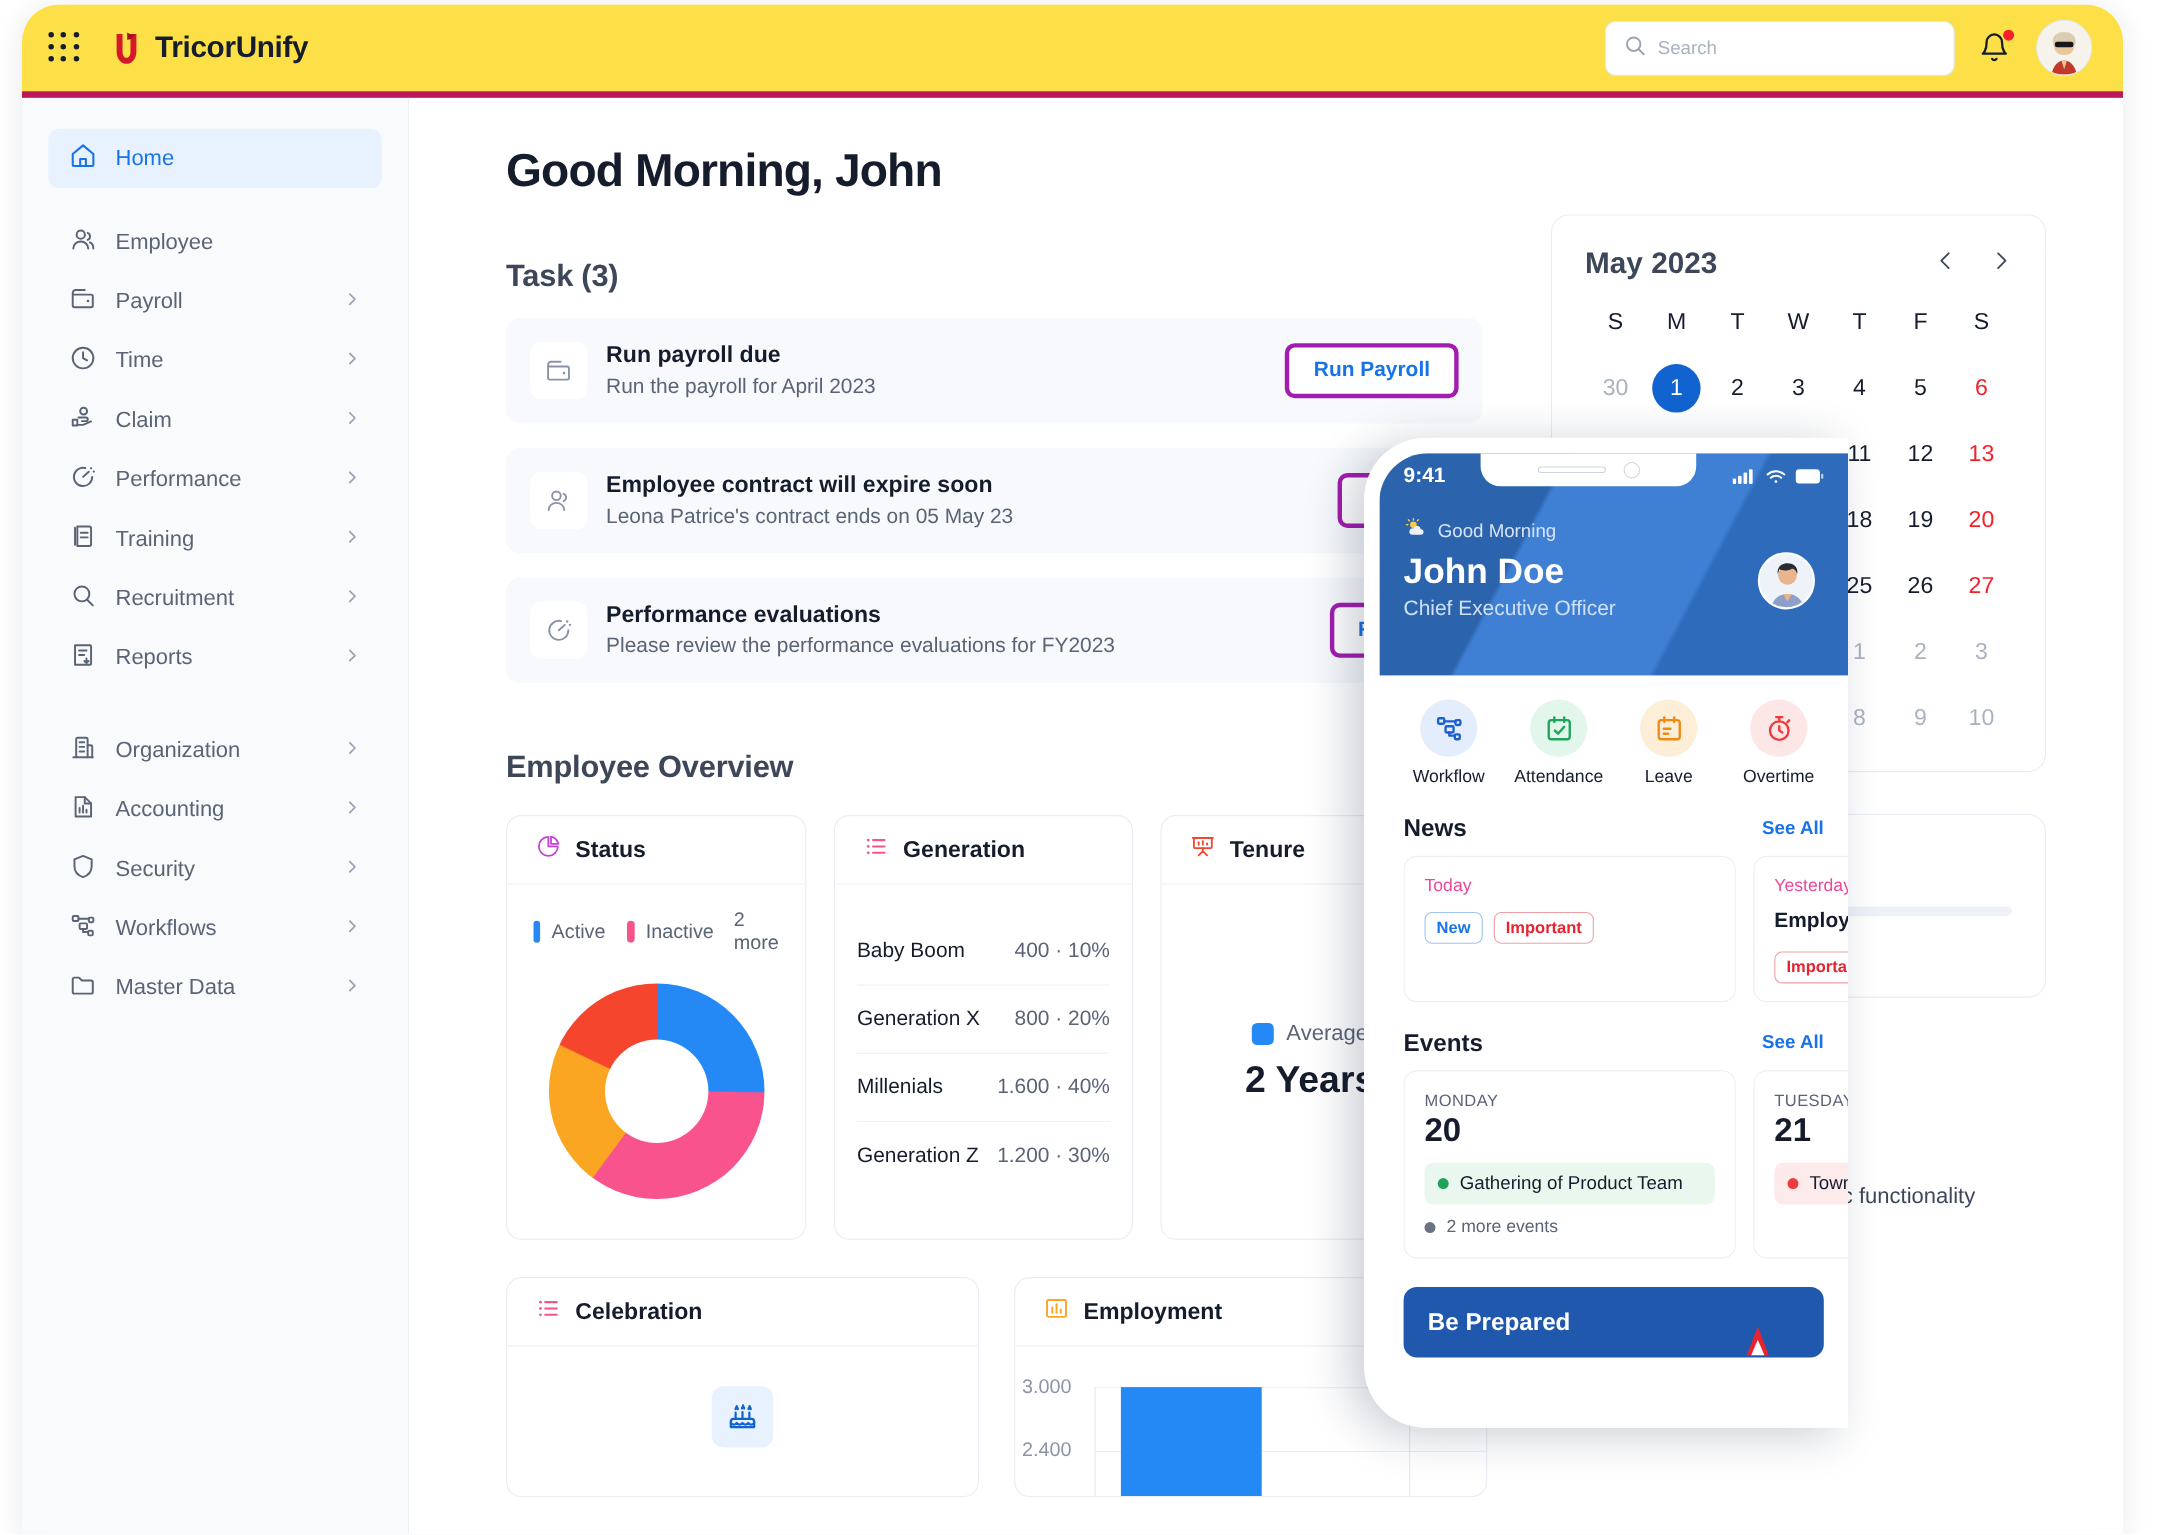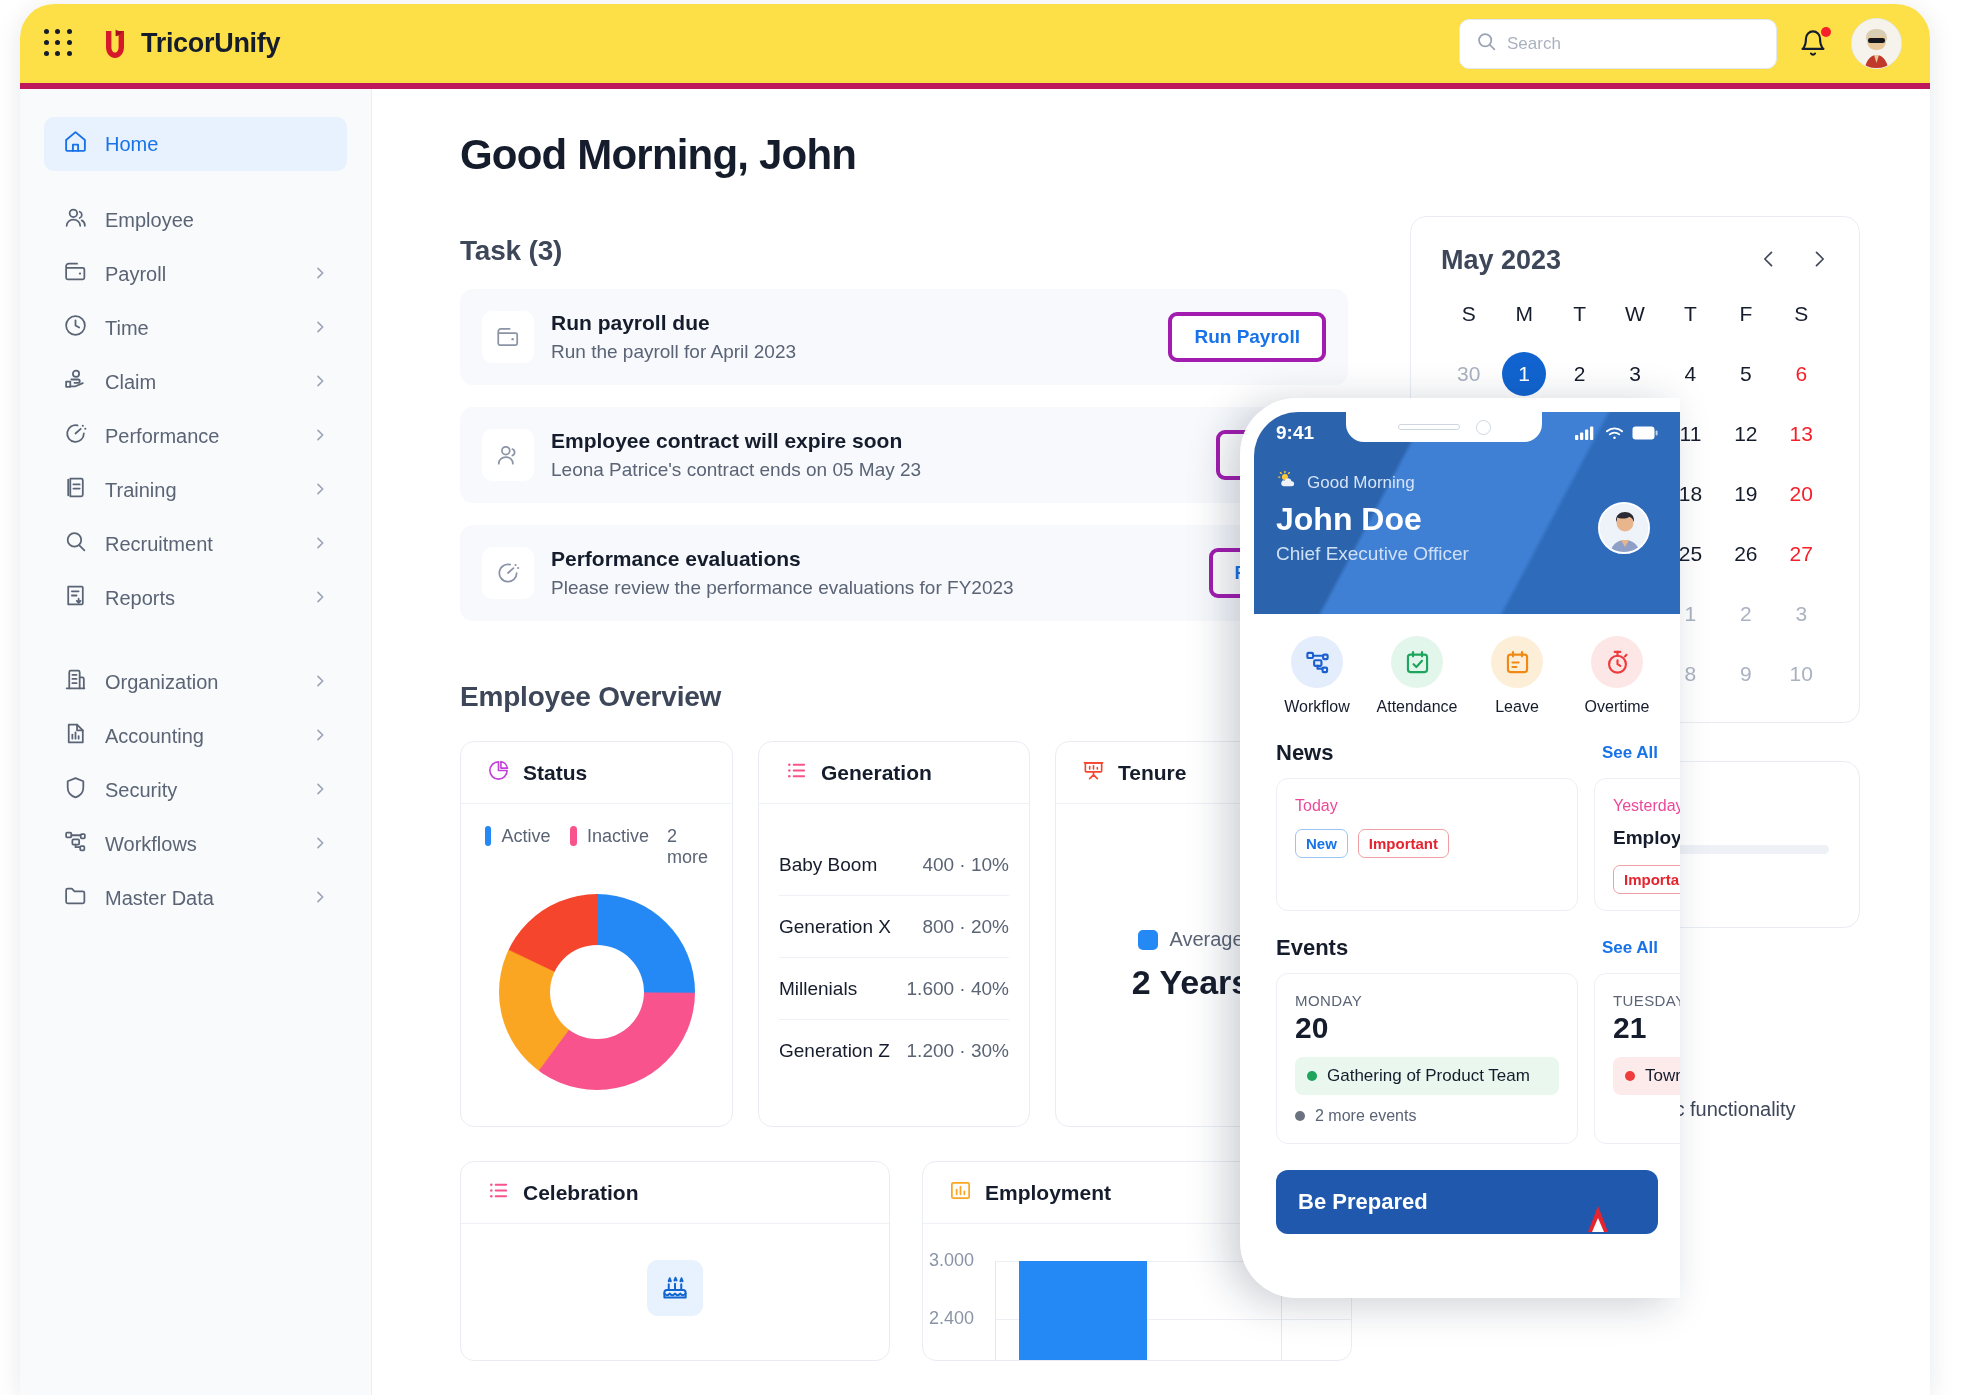--- a/index.html
+++ b/index.html
@@ -125,21 +125,21 @@
   .ov-card {
     width: 273px; background: #fff;
     border: 1px solid #e9edf3; border-radius: 14px; overflow: hidden;
   }
   .ov-head {
     height: 62px; display: flex; align-items: center; gap: 13px;
     padding: 0 26px; border-bottom: 1px solid #eef1f6;
     font-size: 21px; font-weight: 700; color: #151c2c;
   }
   .ov-body { padding: 22px 24px 26px; }
-  .legend-row { display: flex; gap: 10px; font-size: 18px; color: #5a6475; }
+  .legend-row { display: flex; align-items: center; gap: 10px; font-size: 18px; color: #5a6475; }
   .sw { width: 20px; height: 20px; border-radius: 5px; display:inline-block; }
   .donut { width: 196px; height: 196px; border-radius: 50%; margin: 26px auto 0; position: relative; }
   .donut::after {
     content:""; position:absolute; left:50%; top:50%;
     width: 94px; height: 94px; margin: -47px 0 0 -47px;
     background: #fff; border-radius: 50%;
   }
   .gen-list { margin-top: 14px; }
   .gen-row {
     display: flex; align-items: center; height: 62px;
@@ -161,21 +161,21 @@
   .cake-box {
     width: 56px; height: 56px; background: #e8f1fe; border-radius: 11px;
     display:flex; align-items:center; justify-content:center;
   }
   .emp-chart { position: relative; height: 110px; margin: 26px 0 0 0; padding-left: 76px; }
   .emp-axis-label { position: absolute; left: 6px; font-size: 18px; color: #8a94a6; }
   .emp-grid-line { position:absolute; left: 72px; right: 0; height:1px; background:#eceff4; }
   .emp-bar { position:absolute; bottom:0; width: 128px; background: #2489f4; }
   .emp-tick { position:absolute; left:72px; width:1px; background:#e4e8ef; }
   
-  .right-col { position: absolute; left: 1390px; top: 212px; width: 540px; }
+  .right-col { position: absolute; left: 1390px; top: 191px; width: 540px; }
   .cal-card {
     width: 450px; background: #fff; border: 1px solid #e9edf3;
     border-radius: 16px; padding: 28px 30px 26px;
   }
   .cal-head { display:flex; align-items:center; }
   .cal-title { font-size: 27px; font-weight: 700; color: #3d4759; }
   .cal-nav { margin-left: auto; display: flex; gap: 30px; color:#3d4759; cursor:pointer; }
   .cal-grid { margin-top: 26px; display: grid; grid-template-columns: repeat(7, 1fr); row-gap: 16px; }
   .cal-dow { text-align:center; font-size: 21px; color:#151c2c; padding-bottom: 10px; }
   .cal-day {

